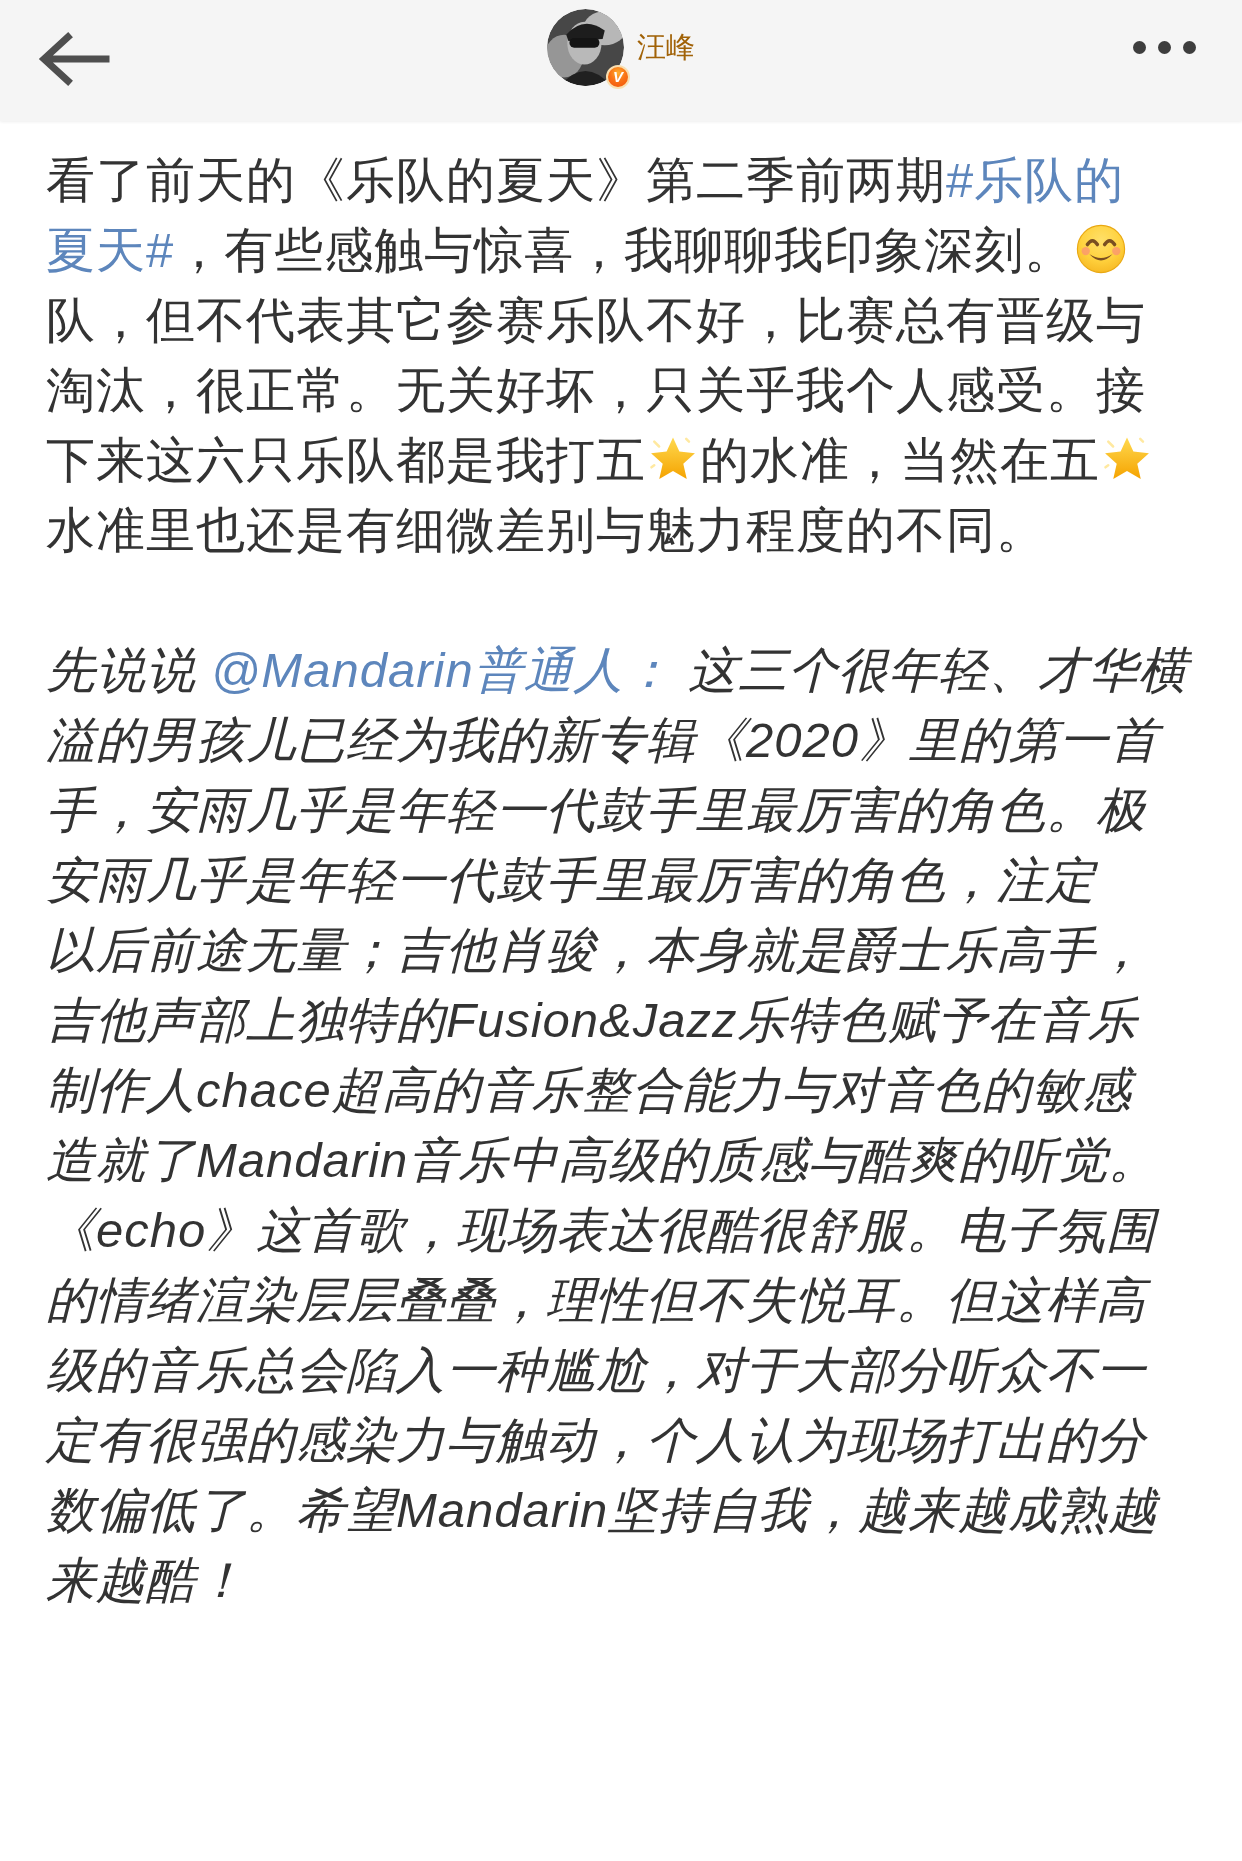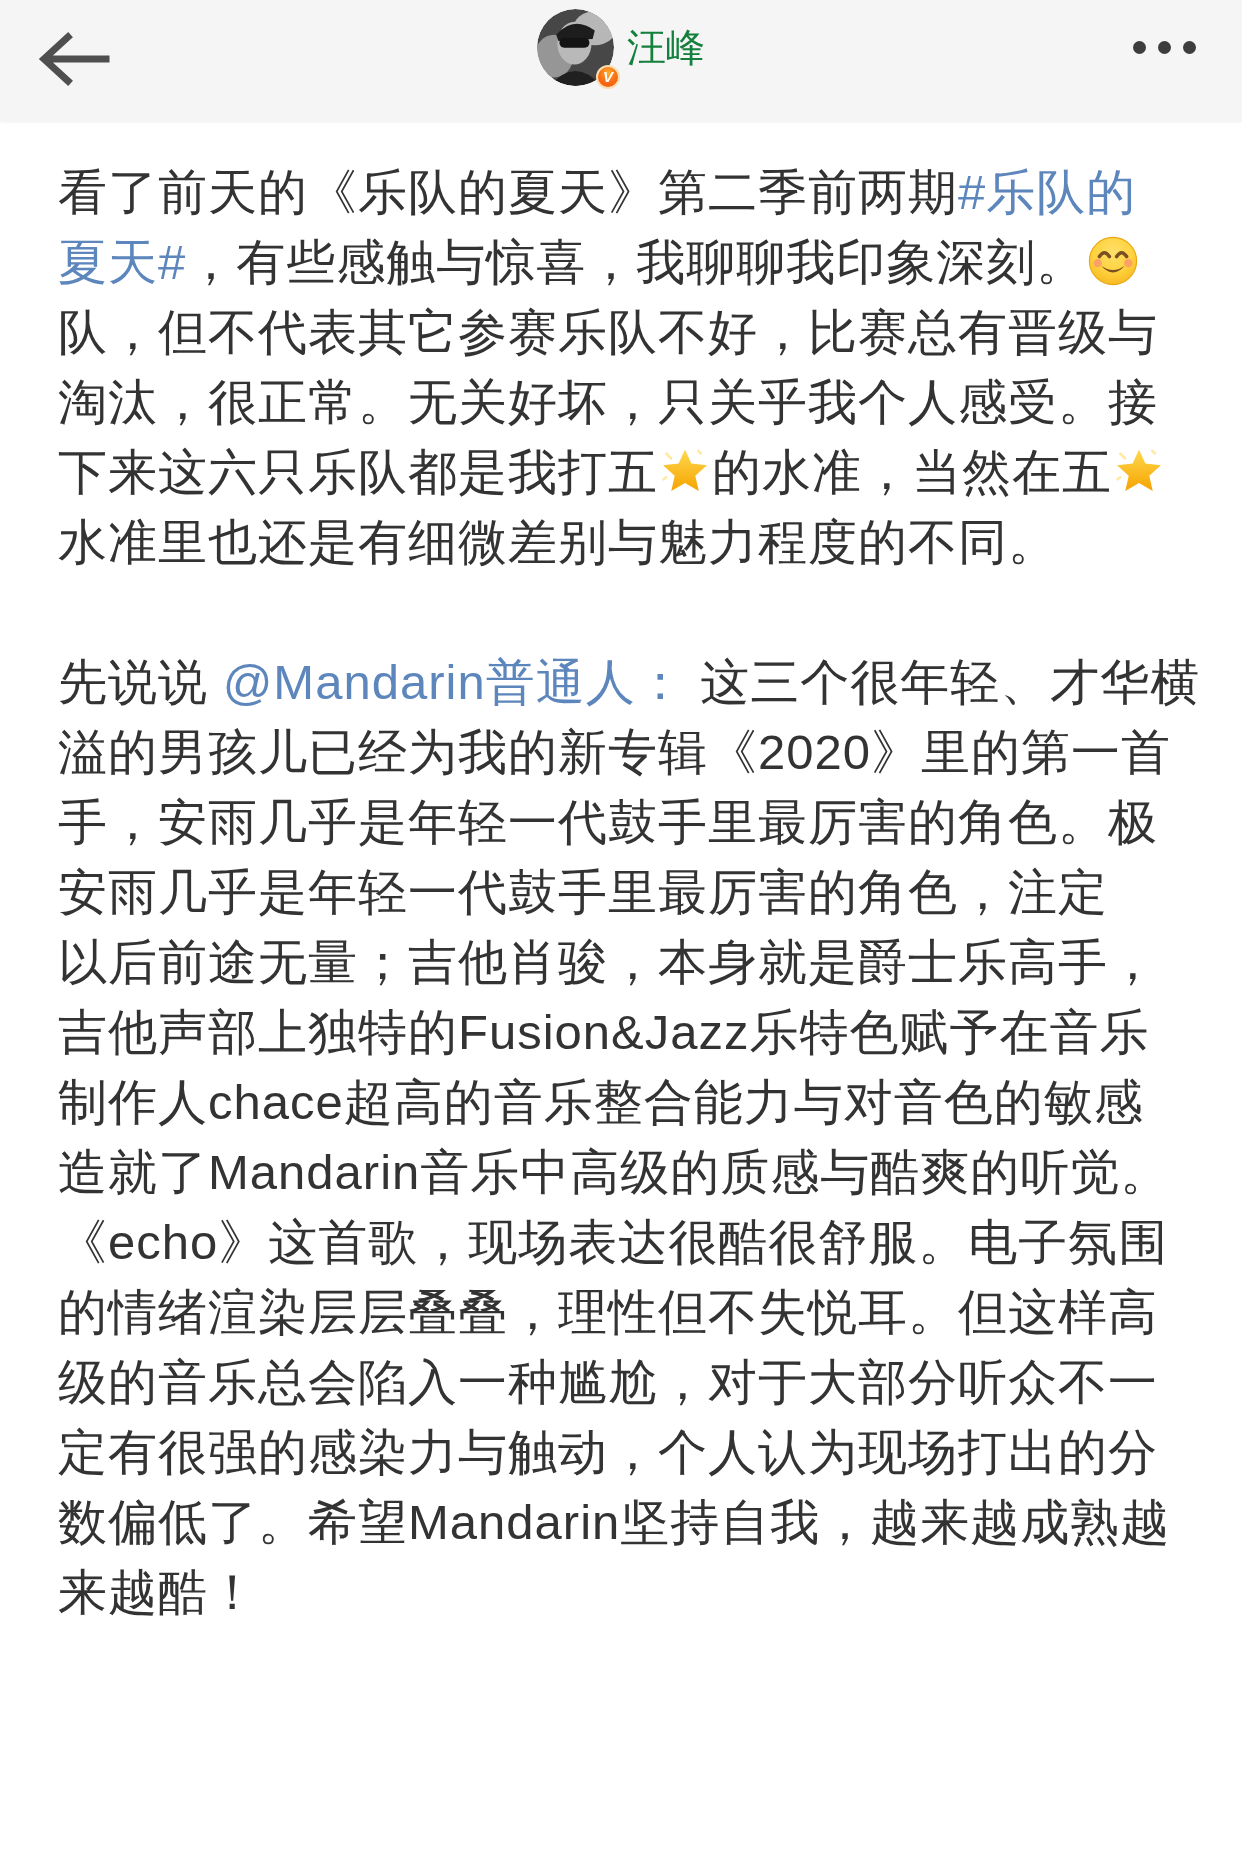--- a/index.html
+++ b/index.html
@@ -25,30 +25,30 @@
   .avatar{
     width:77px;height:77px;border-radius:50%;overflow:hidden;display:block;
   }
   .v-badge{
     position:absolute;right:-6px;bottom:-3px;width:24px;height:24px;border-radius:50%;
     background:radial-gradient(circle at 50% 30%,#ffb02e 0%,#f97316 45%,#f2520a 100%);
     border:2px solid #f9dfb0;box-sizing:border-box;
     color:#ffffff;font-weight:bold;font-size:15px;line-height:20px;text-align:center;
     font-style:italic;
   }
-  .user-name{margin-left:13px;font-size:39px;color:#15803d;}
+  .user-name{margin-left:13px;font-size:29px;color:#a16207;}
   .more-btn{
     position:absolute;right:46px;top:41px;display:flex;gap:12px;
     background:none;border:none;padding:0;cursor:pointer;
   }
   .more-btn i{display:block;width:13px;height:13px;border-radius:50%;background:#3d3d3d;}
   
   .content{padding:20px 42px 0 42px;}
-  .para{margin:16px;}
-  .para + .para{margin-top:70px;}
+  .para{margin:4px;}
+  .para + .para{margin-top:70px;font-style:italic;}
   .line{
     height:70px;line-height:70px;font-size:49px;color:#333333;
     letter-spacing:1px;white-space:nowrap;
   }
   .seg-link{color:#5d86bc;}
   .emoji{
     display:inline-block;width:50px;height:50px;vertical-align:-7px;margin:0 2px;
   }
 </style>
 </head>

